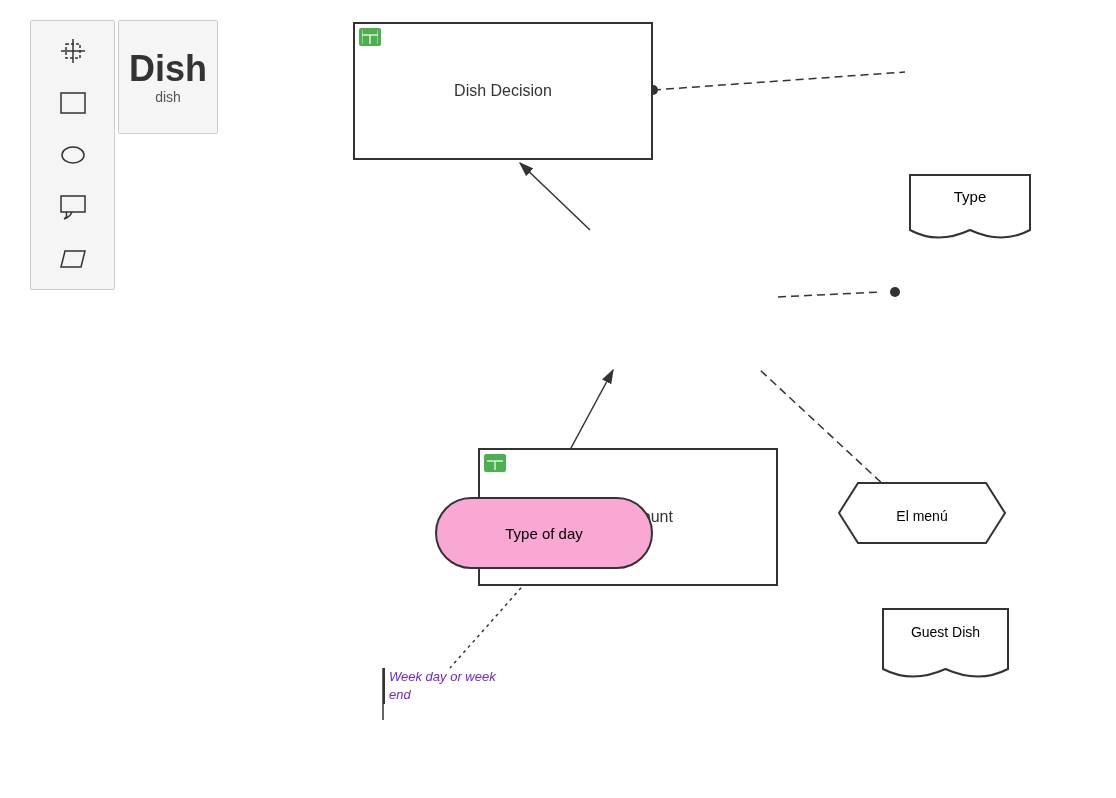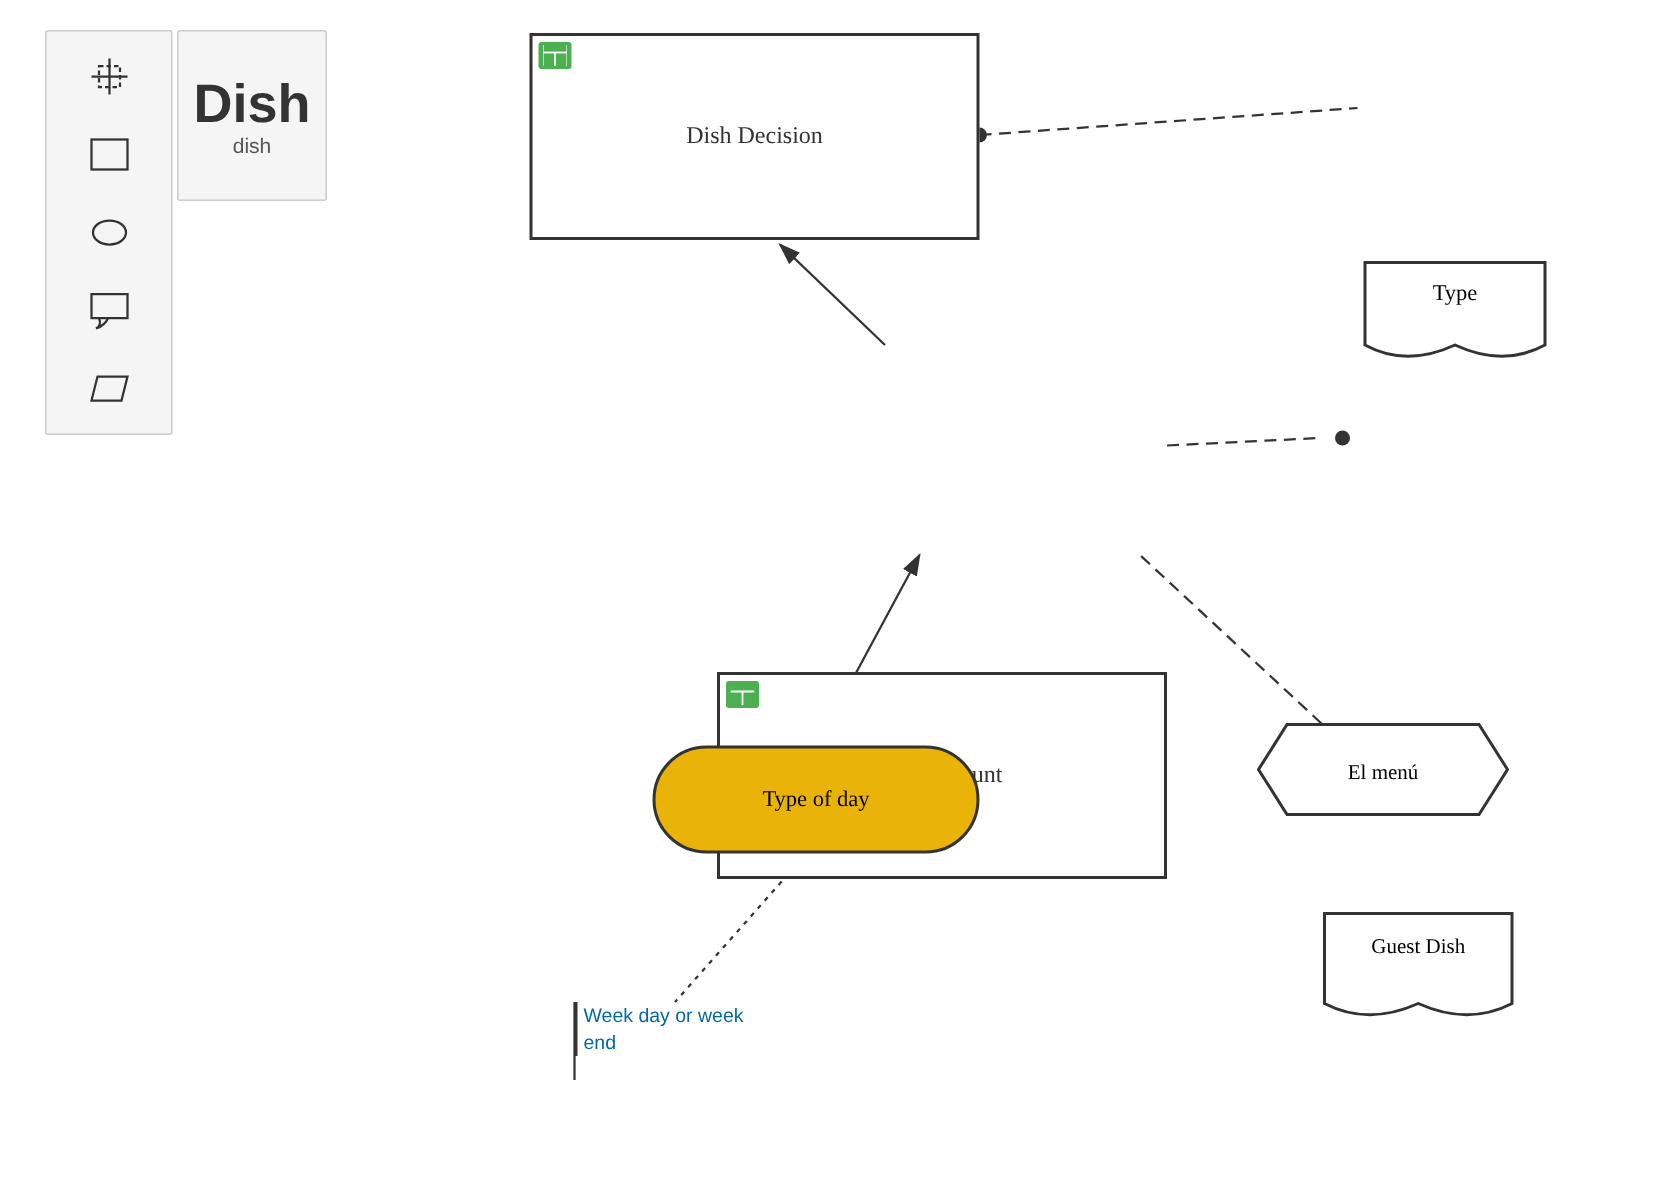--- a/index.html
+++ b/index.html
@@ -71,21 +71,20 @@
       top: 0;
       width: 1116px;
       height: 798px;
       pointer-events: none;
     }
 
     
     .node {
       position: absolute;
       pointer-events: all;
-      font-family: Liberation Serif, serif;
     }
 
     
     .rect-node {
       border: 2px solid #333;
       background: #fff;
       display: flex;
       align-items: center;
       justify-content: center;
       position: relative;
@@ -119,32 +118,33 @@
       position: relative;
       display: flex;
       align-items: center;
       justify-content: center;
     }
 
     
     .pill-node {
       border: 2px solid #333;
       border-radius: 40px;
-      background: #eab308;
+      background: #f9a8d4;
       display: flex;
       align-items: center;
       justify-content: center;
     }
 
     
     .text-label {
       position: absolute;
       font-size: 13px;
-      color: #0369a1;
+      color: #6d28d9;
       pointer-events: none;
+      font-style: italic;
     }
   </style>
 </head>
 <body>
 
 <div id="toolbar">
 
   <div class="tool-icon">
     <svg width="30" height="30" viewBox="0 0 30 30">
       <line x1="15" y1="3" x2="15" y2="27" stroke="#333" stroke-width="1.5"></line>

